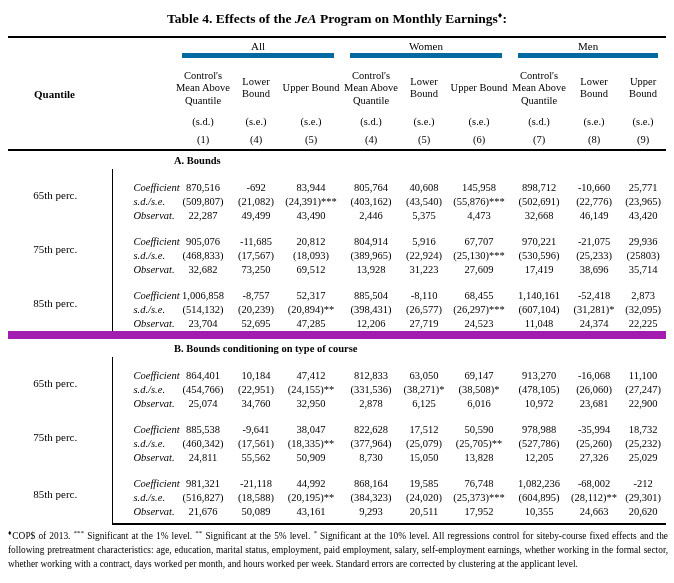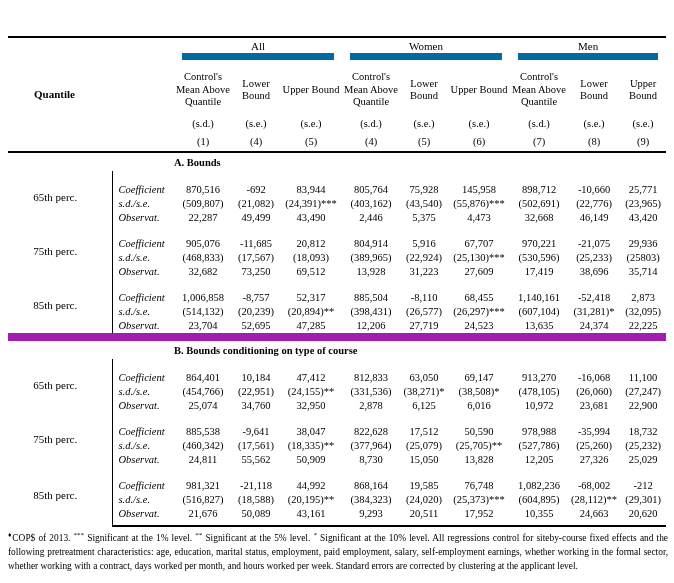--- a/index.html
+++ b/index.html
@@ -17,47 +17,48 @@
   table.bounds {
     width: 658px; margin: 7px auto 0 auto;
     border-collapse: collapse; table-layout: fixed;
     border-top: 2px solid #000;
     font-size: 10.5px;
   }
   thead { border-bottom: 2px solid #000; }
   th { font-weight: normal; padding: 0; vertical-align: bottom; }
   th.qh { vertical-align: middle; text-align: left; padding-left: 26px; font-weight: bold; font-size: 11px; }
   th.group { padding-top: 2px; vertical-align: top; }
-  th.group .gl { border-bottom: 7px solid #0369a1; margin: 0 8px; padding-bottom: 1px; text-align: center; font-size: 11px; }
+  th.group .gl { border-bottom: 5px solid #0369a1; margin: 0 8px; padding-bottom: 1px; text-align: center; font-size: 11px; }
   th.ch { text-align: center; }
   th.ch .ct { min-height: 52px; display: flex; flex-direction: column; justify-content: center; align-items: center; line-height: 1.18; padding-top: 4px; }
   th.ch .cs { line-height: 1.2; padding-top: 2px; }
   th.cn { text-align: center; padding: 5px 0 4px 0; }
 
   td { padding: 0; line-height: 1.25; height: 14px; }
   td.qcell { text-align: center; padding-right: 9px; font-weight: normal; font-size: 11px; vertical-align: middle; }
-  td.slabel { font-style: italic; text-align: left; padding-left: 6px; border-left: 1px solid #000; }
+  td.slabel { font-style: italic; text-align: left; padding-left: 21px; border-left: 1px solid #000; }
   td.val { text-align: center; white-space: nowrap; }
   td.btop { padding-top: 12px; }
   tr.panel-row td { font-weight: bold; padding: 3px 0 1px 0; }
   tr.panel-top td { border-top: 8px solid #a21caf; }
   tbody tr:last-child td { border-bottom: 2px solid #000; padding-bottom: 4px; }
 
   .footnote {
     width: 660px; margin: 3px auto 0 auto;
     font-size: 9.4px; line-height: 1.5; text-align: justify;
   }
   .footnote sup { font-size: 7px; }
 </style>
 </head>
 <body>
 
 <div class="page">
 
   <div class="title">
+    <span><span>Table 4. Effects of the </span><span class="prog">JeA</span><span> Program on Monthly Earnings</span><sup>♦</sup><span>:</span></span>
     <br>
   </div>
 
   <table class="bounds">
     <colgroup>
       <col style="width:104px">
         <col style="width:62px">
       <col style="width:58px">
         <col style="width:48px">
         <col style="width:62px">
@@ -136,21 +137,21 @@
           <td colspan="2"></td>
           <td colspan="9">A. Bounds</td>
         </tr>
         <tr>
           <td rowspan="3" class="qcell">65th perc.</td>
           <td class="slabel btop">Coefficient</td>
           <td class="val btop">870,516</td>
           <td class="val btop">-692</td>
           <td class="val btop">83,944</td>
           <td class="val btop">805,764</td>
-          <td class="val btop">75,928</td>
+          <td class="val btop">40,608</td>
           <td class="val btop">145,958</td>
           <td class="val btop">898,712</td>
           <td class="val btop">-10,660</td>
           <td class="val btop">25,771</td>
         </tr>
         <tr>
           <td class="slabel">s.d./s.e.</td>
           <td class="val">(509,807)</td>
           <td class="val">(21,082)</td>
           <td class="val">(24,391)***</td>
@@ -236,21 +237,21 @@
           <td class="val">(32,095)</td>
         </tr>
         <tr>
           <td class="slabel">Observat.</td>
           <td class="val">23,704</td>
           <td class="val">52,695</td>
           <td class="val">47,285</td>
           <td class="val">12,206</td>
           <td class="val">27,719</td>
           <td class="val">24,523</td>
-          <td class="val">13,635</td>
+          <td class="val">11,048</td>
           <td class="val">24,374</td>
           <td class="val">22,225</td>
         </tr>
         <tr class="panel-row panel-top">
           <td colspan="2"></td>
           <td colspan="9">B. Bounds conditioning on type of course</td>
         </tr>
         <tr>
           <td rowspan="3" class="qcell">65th perc.</td>
           <td class="slabel btop">Coefficient</td>

